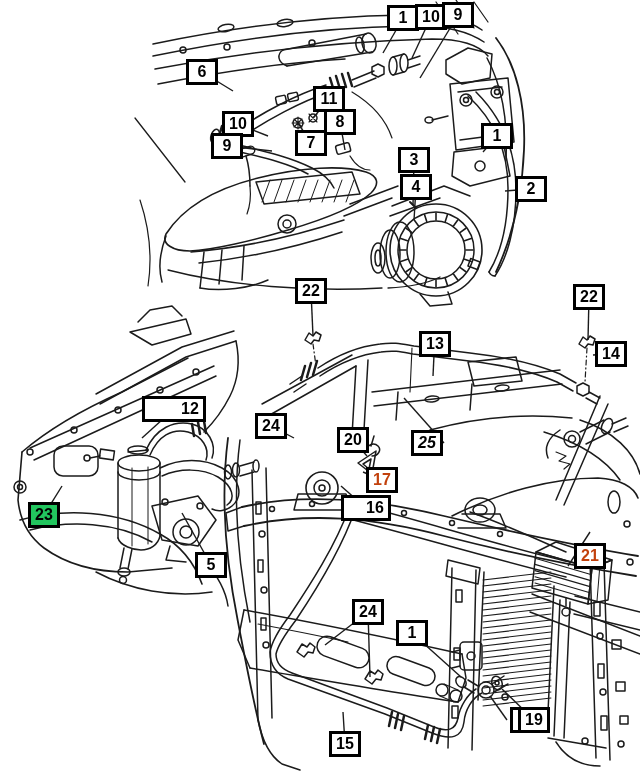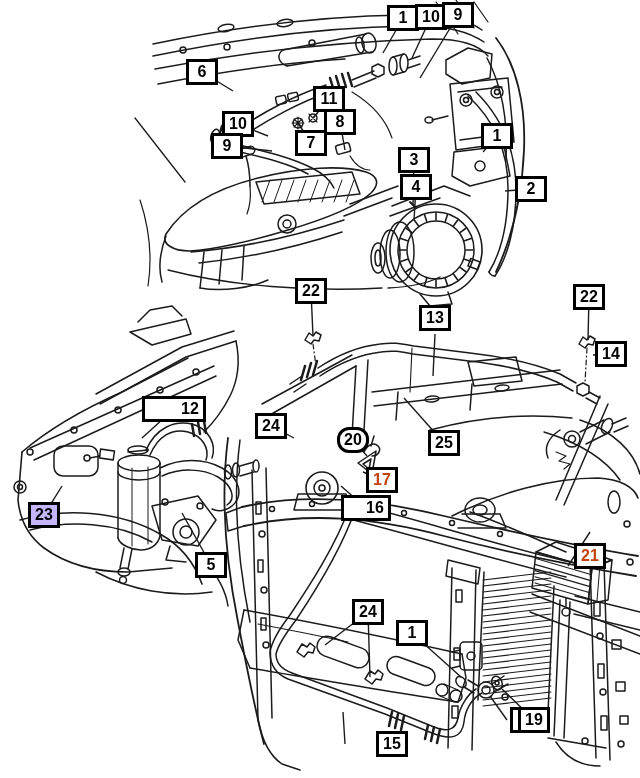--- a/index.html
+++ b/index.html
@@ -434,30 +434,30 @@
       <div class="callout" style="left: 238px; top: 124px; background: rgb(255, 255, 255); border-color: rgb(0, 0, 0); color: rgb(0, 0, 0);">10</div>
       <div class="callout" style="left: 227px; top: 146px; background: rgb(255, 255, 255); border-color: rgb(0, 0, 0); color: rgb(0, 0, 0);">9</div>
       <div class="callout" style="left: 311px; top: 143px; background: rgb(255, 255, 255); border-color: rgb(0, 0, 0); color: rgb(0, 0, 0);">7</div>
       <div class="callout" style="left: 414px; top: 160px; background: rgb(255, 255, 255); border-color: rgb(0, 0, 0); color: rgb(0, 0, 0);">3</div>
       <div class="callout" style="left: 416px; top: 187px; background: rgb(255, 255, 255); border-color: rgb(0, 0, 0); color: rgb(0, 0, 0);">4</div>
       <div class="callout" style="left: 497px; top: 136px; background: rgb(255, 255, 255); border-color: rgb(0, 0, 0); color: rgb(0, 0, 0);">1</div>
       <div class="callout" style="left: 531px; top: 189px; background: rgb(255, 255, 255); border-color: rgb(0, 0, 0); color: rgb(0, 0, 0);">2</div>
       <div class="callout" style="left: 311px; top: 291px; background: rgb(255, 255, 255); border-color: rgb(0, 0, 0); color: rgb(0, 0, 0);">22</div>
       <div class="callout" style="left: 589px; top: 297px; background: rgb(255, 255, 255); border-color: rgb(0, 0, 0); color: rgb(0, 0, 0);">22</div>
       <div class="callout" style="left: 611px; top: 354px; background: rgb(255, 255, 255); border-color: rgb(0, 0, 0); color: rgb(0, 0, 0);">14</div>
-      <div class="callout" style="left: 435px; top: 318px; background: rgb(255, 255, 255); border-color: rgb(0, 0, 0); color: rgb(0, 0, 0);">13</div>
+      <div class="callout" style="left: 435px; top: 344px; background: rgb(255, 255, 255); border-color: rgb(0, 0, 0); color: rgb(0, 0, 0);">13</div>
       <div class="callout" style="left: 174px; top: 409px; background: rgb(255, 255, 255); border-color: rgb(0, 0, 0); color: rgb(0, 0, 0); padding-left: 36px;">12</div>
       <div class="callout" style="left: 271px; top: 426px; background: rgb(255, 255, 255); border-color: rgb(0, 0, 0); color: rgb(0, 0, 0);">24</div>
-      <div class="callout" style="left: 353px; top: 440px; background: rgb(255, 255, 255); border-color: rgb(0, 0, 0); color: rgb(0, 0, 0); border-radius: 12px;">20</div>
-      <div class="callout" style="left: 444px; top: 443px; background: rgb(255, 255, 255); border-color: rgb(0, 0, 0); color: rgb(0, 0, 0);">25</div>
+      <div class="callout" style="left: 353px; top: 440px; background: rgb(255, 255, 255); border-color: rgb(0, 0, 0); color: rgb(0, 0, 0);">20</div>
+      <div class="callout" style="left: 427px; top: 443px; background: rgb(255, 255, 255); border-color: rgb(0, 0, 0); color: rgb(0, 0, 0); font-style: italic;">25</div>
       <div class="callout" style="left: 382px; top: 480px; background: rgb(255, 255, 255); border-color: rgb(0, 0, 0); color: #c2410c;">17</div>
       <div class="callout" style="left: 366px; top: 508px; background: rgb(255, 255, 255); border-color: rgb(0, 0, 0); color: rgb(0, 0, 0); padding-left: 22px;">16</div>
-      <div class="callout" style="left: 44px; top: 515px; background: #c4b5fd; border-color: rgb(0, 0, 0); color: rgb(0, 0, 0);">23</div>
+      <div class="callout" style="left: 44px; top: 515px; background: #22c55e; border-color: rgb(0, 0, 0); color: rgb(0, 0, 0);">23</div>
       <div class="callout" style="left: 211px; top: 565px; background: rgb(255, 255, 255); border-color: rgb(0, 0, 0); color: rgb(0, 0, 0);">5</div>
       <div class="callout" style="left: 590px; top: 556px; background: rgb(255, 255, 255); border-color: rgb(0, 0, 0); color: #c2410c;">21</div>
       <div class="callout" style="left: 368px; top: 612px; background: rgb(255, 255, 255); border-color: rgb(0, 0, 0); color: rgb(0, 0, 0);">24</div>
       <div class="callout" style="left: 412px; top: 633px; background: rgb(255, 255, 255); border-color: rgb(0, 0, 0); color: rgb(0, 0, 0);">1</div>
       <div class="callout" style="left: 526px; top: 720px; background: rgb(255, 255, 255); border-color: rgb(0, 0, 0); color: rgb(0, 0, 0);">18</div>
       <div class="callout" style="left: 534px; top: 720px; background: rgb(255, 255, 255); border-color: rgb(0, 0, 0); color: rgb(0, 0, 0);">19</div>
-      <div class="callout" style="left: 345px; top: 744px; background: rgb(255, 255, 255); border-color: rgb(0, 0, 0); color: rgb(0, 0, 0); margin-left: 47px;">15</div>
+      <div class="callout" style="left: 345px; top: 744px; background: rgb(255, 255, 255); border-color: rgb(0, 0, 0); color: rgb(0, 0, 0);">15</div>
     </div>
 
 </div>
 
 </body></html>

